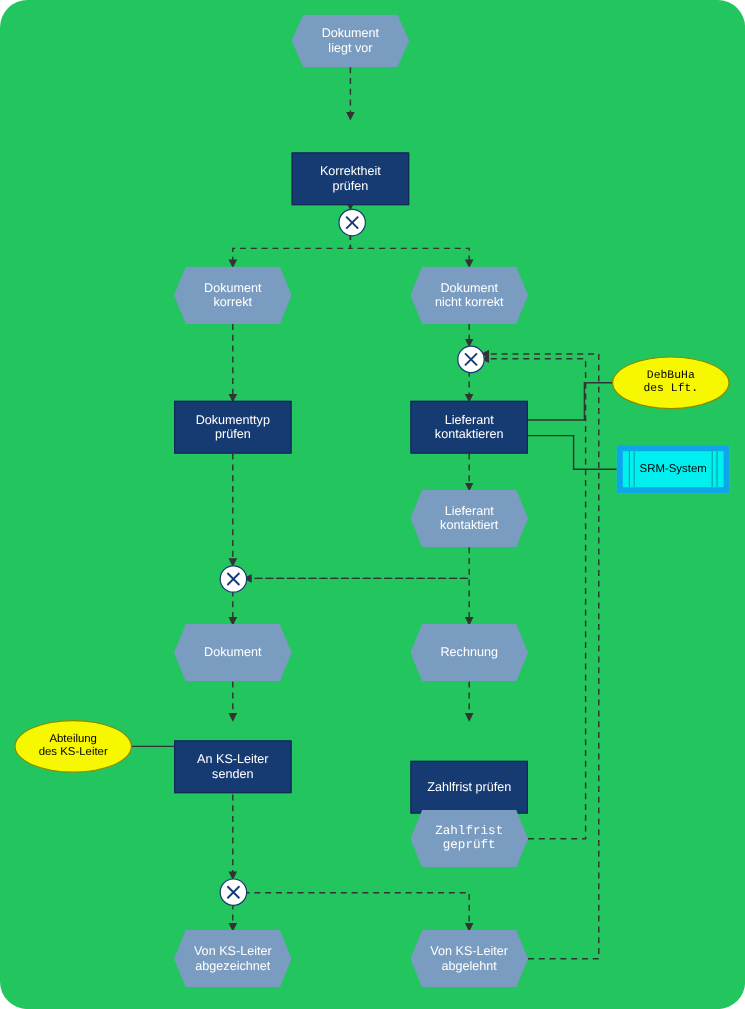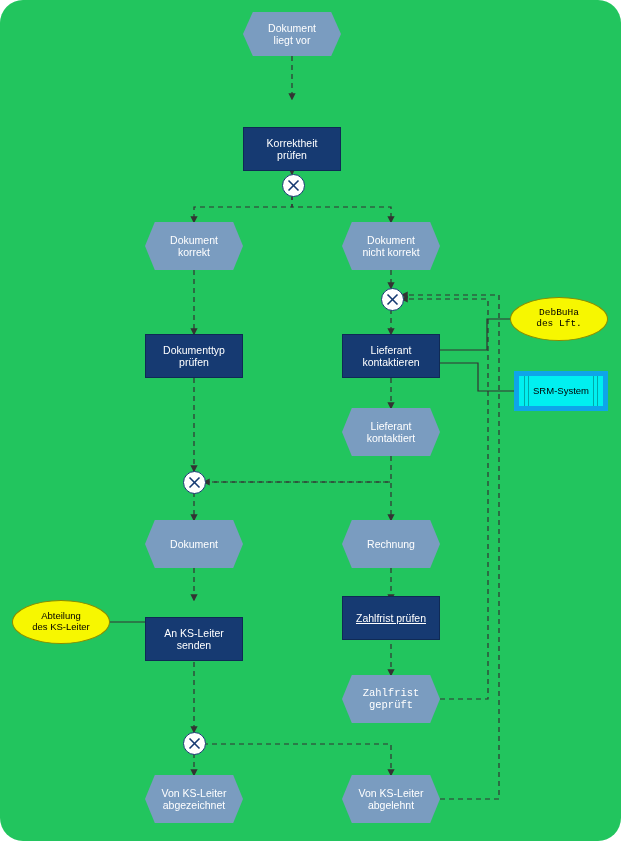--- a/index.html
+++ b/index.html
@@ -194,21 +194,21 @@
       <div class="node ev" style="left: 145px; top: 520px; width: 98px; height: 48px;">
         <span class="lbl">Dokument</span>
       </div>
       <div class="node ev" style="left: 342px; top: 520px; width: 98px; height: 48px;">
         <span class="lbl">Rechnung</span>
       </div>
       <div class="node fn" style="left: 145px; top: 600px; width: 98px; height: 44px; margin-top: 17px;">
         <span class="lbl">An KS-Leiter
 senden</span>
       </div>
-      <div class="node fn" style="left: 342px; top: 596px; width: 98px; height: 44px; text-decoration: underline;">
+      <div class="node fn" style="left: 342px; top: 634px; width: 98px; height: 44px;">
         <span class="lbl">Zahlfrist prüfen</span>
       </div>
       <div class="node org" style="left: 12px; top: 600px; width: 98px; height: 44px;">
         <span class="lbl">Abteilung
 des KS-Leiter</span>
       </div>
       <div class="node ev" style="left: 342px; top: 675px; width: 98px; height: 48px; font-family: Liberation Mono, monospace;">
         <span class="lbl">Zahlfrist
 geprüft</span>
       </div>

